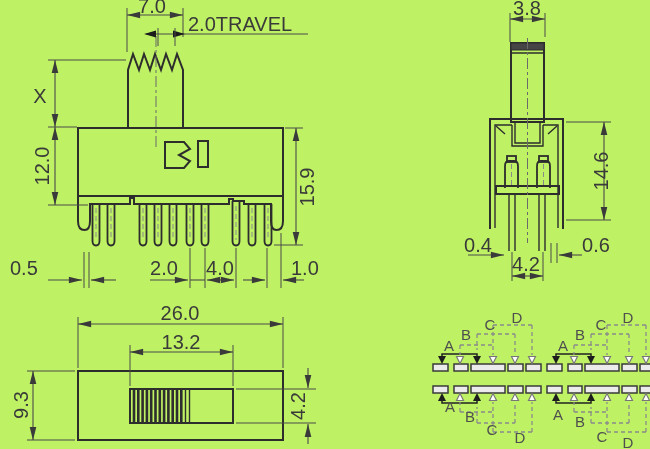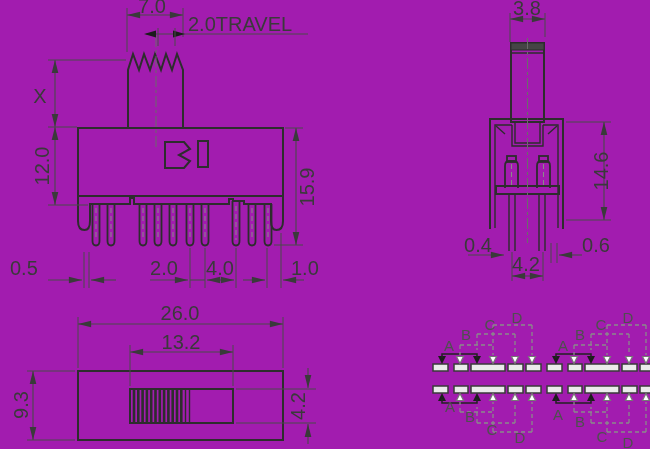--- a/index.html
+++ b/index.html
@@ -1,16 +1,16 @@
 <!DOCTYPE html>
 <html><head>
 <meta charset="utf-8">
 <style>
   html,body{margin:0;padding:0;background:#fff;}
-  .stage{position:relative;width:650px;height:449px;background:#a21caf;overflow:hidden;}
+  .stage{position:relative;width:650px;height:449px;background:#bef264;overflow:hidden;}
   svg{display:block;}
   .ln{stroke:#2d2d2d;stroke-width:2;fill:none;stroke-linejoin:miter;stroke-linecap:square;}
   .ln15{stroke:#2d2d2d;stroke-width:1.4;fill:none;}
   .dim{stroke:#4a4a4a;stroke-width:1.1;fill:none;}
   .ext{stroke:#4a4a4a;stroke-width:1;fill:none;}
   .cl{stroke:#6b6b6b;stroke-width:1;fill:none;stroke-dasharray:11 3 3 3;}
   .pinln{stroke:#2d2d2d;stroke-width:1.8;fill:none;}
   .pindash{stroke:#8a8a8a;stroke-width:1;fill:none;stroke-dasharray:5 3;}
   .knurl{stroke:#2d2d2d;stroke-width:2.6;fill:none;}
   .dsh{stroke:#8a8a8a;stroke-width:1.3;fill:none;stroke-dasharray:4 3;}

